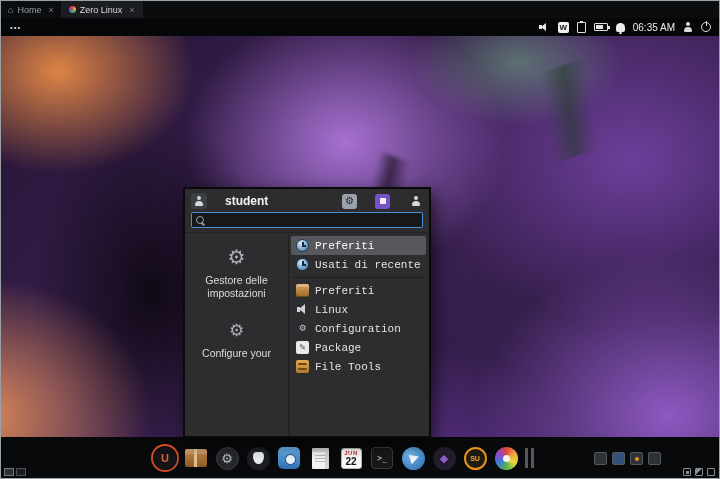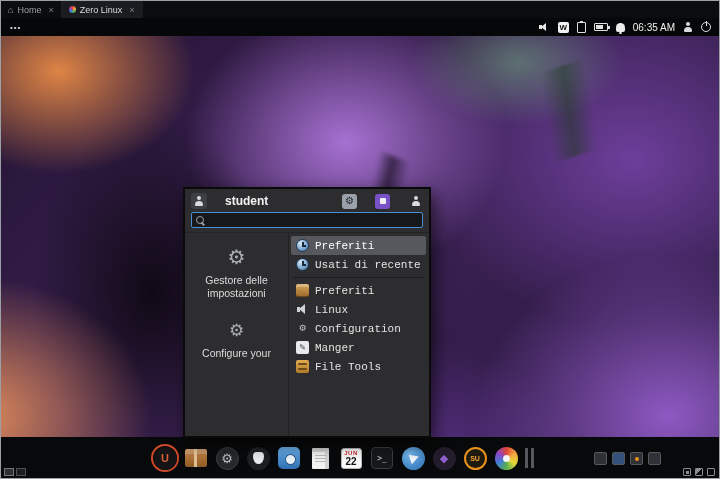--- a/index.html
+++ b/index.html
@@ -295,21 +295,21 @@
         <div class="cat-row">
           <span class="ic13">
               <span class="glyph">⚙</span>
             </span>
           <span>Configuration</span>
         </div>
         <div class="cat-row">
           <span class="ic13 editic">
               <span class="glyph">✎</span>
             </span>
-          <span>Manger</span>
+          <span>Package</span>
         </div>
         <div class="cat-row">
           <span class="ic13 drawic"></span>
           <span>File Tools</span>
         </div>
       </div>
 
     </div>
   </div>
 

